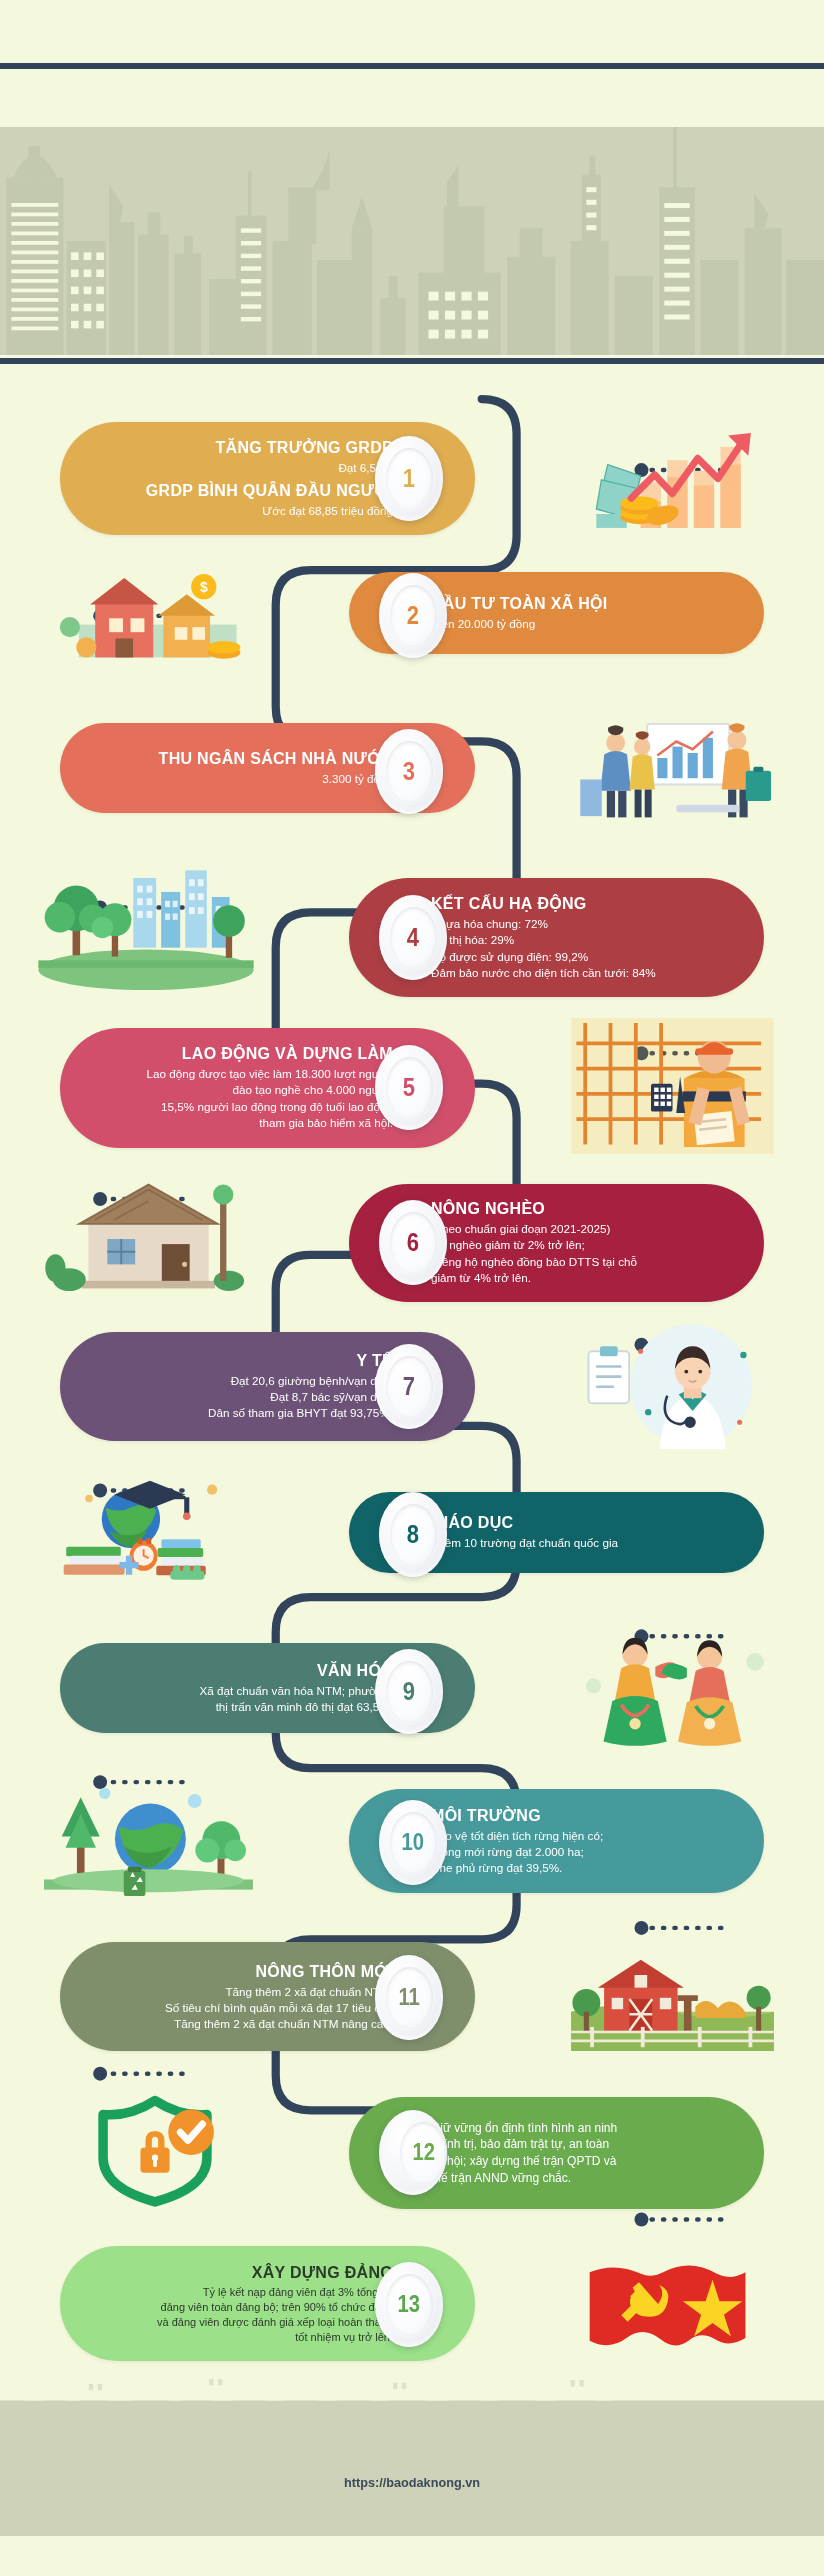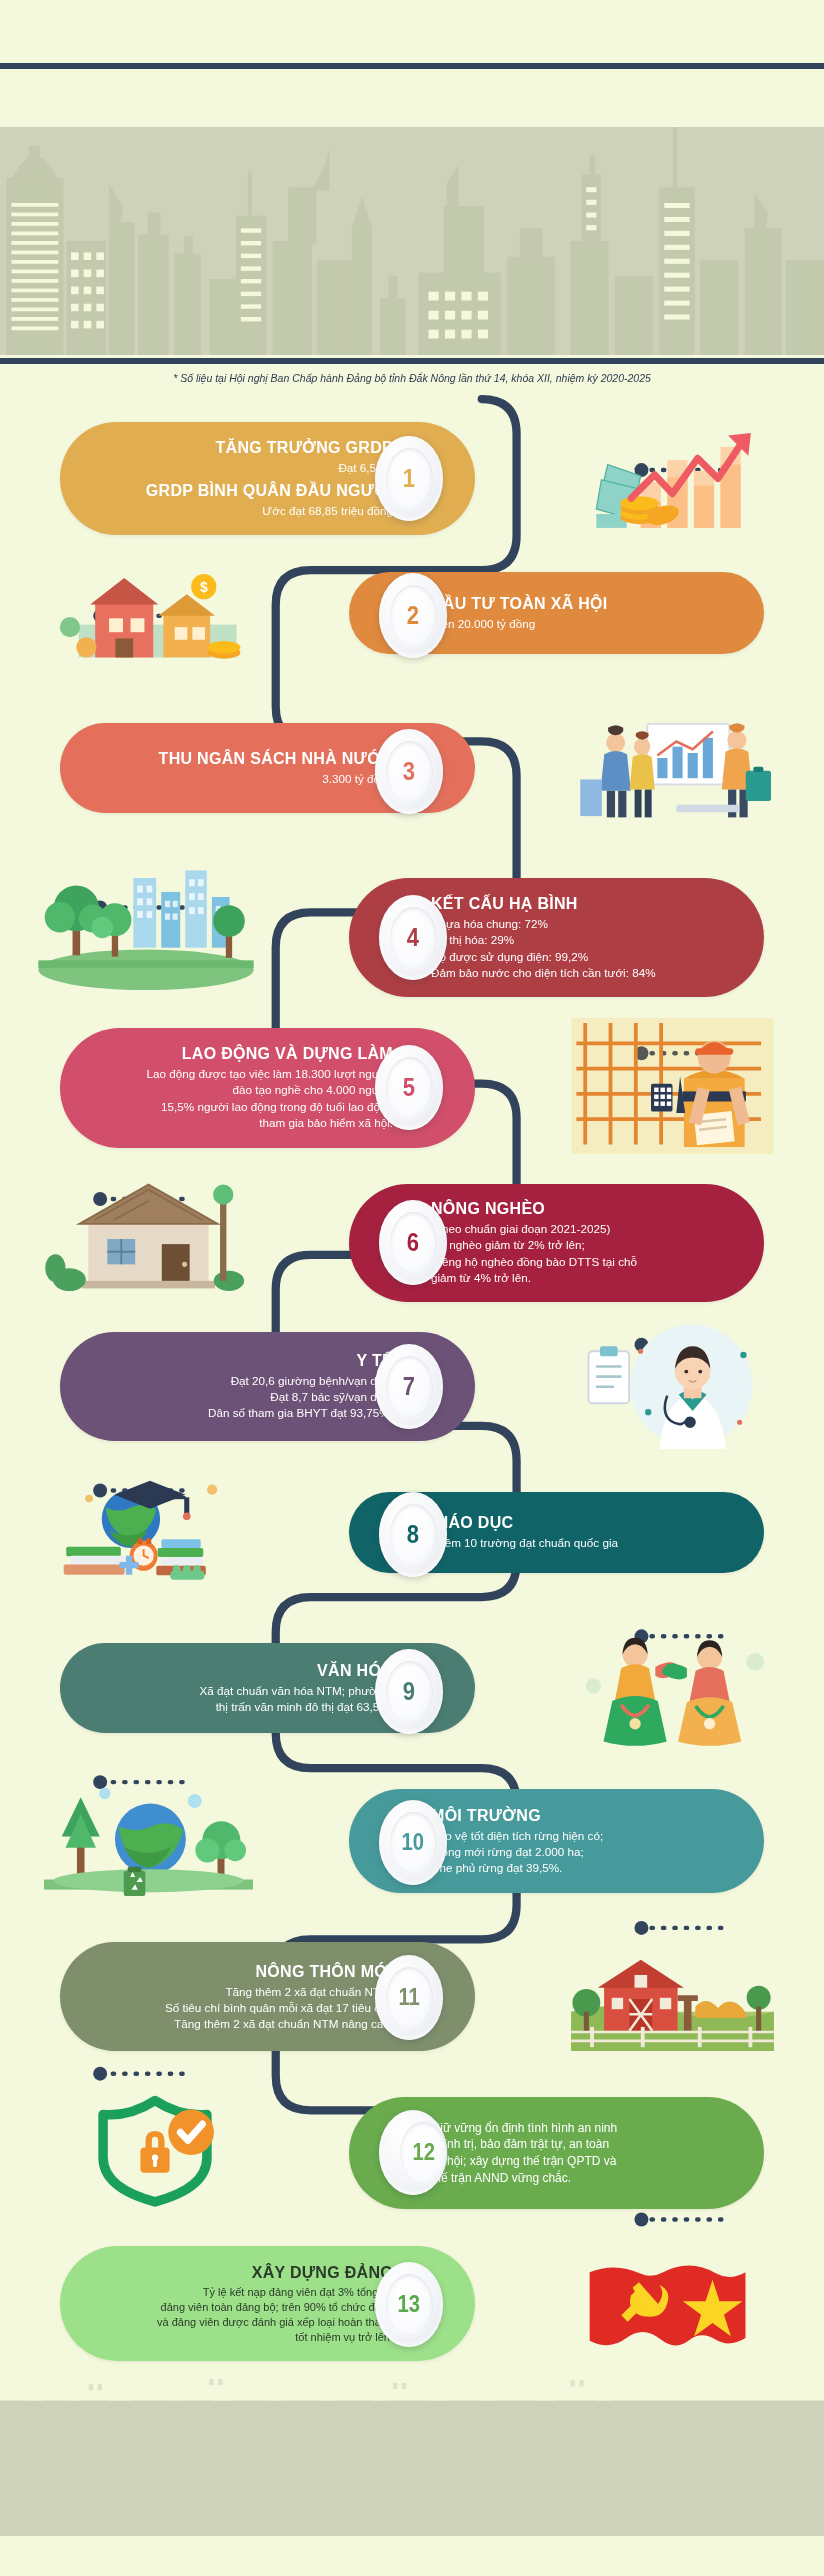--- a/index.html
+++ b/index.html
@@ -270,21 +270,20 @@
           <rect x="702" y="440" width="16" height="14"></rect>
         <rect x="728" y="440" width="16" height="14"></rect>
           <rect x="754" y="440" width="16" height="14"></rect>
       </g>
     </svg>
     <div class="top-fade"></div>
   </div>
   <div class="hdr-rule top"></div>
   <div class="hdr-rule bottom"></div>
 
-  <div class="subtitle">* Số liệu tại Hội nghị Ban Chấp hành Đảng bộ tỉnh Đắk Nông lần thứ 14, khóa XII, nhiệm kỳ 2020-2025</div>
 
   <svg class="snake" viewBox="0 0 1300 3040">
     <g fill="none" stroke="#31445c" stroke-width="13" stroke-linecap="round">
       <path d="M760 30 q55 0 55 55 l0 160 q0 55 -55 55 l-270 0 q-55 0 -55 55 l0 160 q0 55 55 55 l270 0 q55 0 55 55 l0 160 q0 55 -55 55 l-270 0 q-55 0 -55 55 l0 160 q0 55 55 55 l270 0 q55 0 55 55 l0 160 q0 55 -55 55 l-270 0 q-55 0 -55 55 l0 160 q0 55 55 55 l270 0 q55 0 55 55 l0 160 q0 55 -55 55 l-270 0 q-55 0 -55 55 l0 160 q0 55 55 55 l270 0 q55 0 55 55 l0 160 q0 55 -55 55 l-270 0 q-55 0 -55 55 l0 160 q0 55 55 55 l270 0"></path>
     </g>
     <g stroke="#31445c" stroke-width="7" stroke-linecap="round" stroke-dasharray="2 16">
       <line x1="1010" y1="142" x2="1140" y2="142"></line>
       <line x1="160" y1="372" x2="290" y2="372"></line>
       <line x1="1010" y1="602" x2="1140" y2="602"></line>
       <line x1="160" y1="832" x2="290" y2="832"></line>
@@ -479,21 +478,21 @@
         <circle cx="101" cy="108" r="17" fill="#60c97c"></circle>
       </g>
       <g>
         <rect x="296" y="112" width="10" height="44" fill="#8a5a3b"></rect>
         <circle cx="301" cy="98" r="25" fill="#3ea35c"></circle>
       </g>
       <rect x="0" y="160" width="340" height="12" fill="#6bb86f"></rect>
     </svg>
     <div class="pill right-pill" style="top:19px; width:415px; height:119px; background:#ad3f44;">
       <div class="txt">
-        <div class="ttl">KẾT CẤU HẠ BÌNH</div>
+        <div class="ttl">KẾT CẤU HẠ ĐỘNG</div>
         <div class="sub" style="white-space:pre-line">Nhựa hóa chung: 72%
 Đô thị hóa: 29%
 Hộ được sử dụng điện: 99,2%
 Đảm bảo nước cho diện tích cần tưới: 84%</div>
       </div>
     </div>
     <div class="badge" style="left:379px; top:36px;">
       <div class="inner">
           <span class="num" style="color:#ad3f44;">4</span>
         </div>
@@ -891,16 +890,17 @@
           <rect x="154" y="30" width="7" height="10"></rect>
         <rect x="330" y="22" width="7" height="10"></rect>
           <rect x="344" y="22" width="7" height="10"></rect>
         <rect x="620" y="28" width="7" height="10"></rect>
           <rect x="634" y="28" width="7" height="10"></rect>
         <rect x="900" y="24" width="7" height="10"></rect>
           <rect x="914" y="24" width="7" height="10"></rect>
       </g>
     </svg>
   </div>
+  <div class="footer-url">https://baodaknong.vn</div>
   <div class="footer-bottom"></div>
 
 </div>
 
 
 </body></html>

